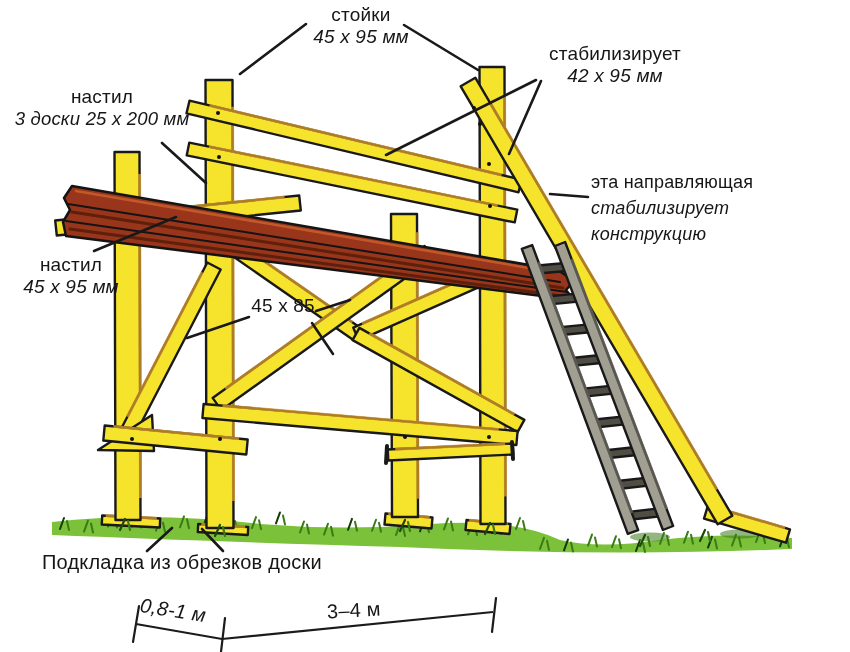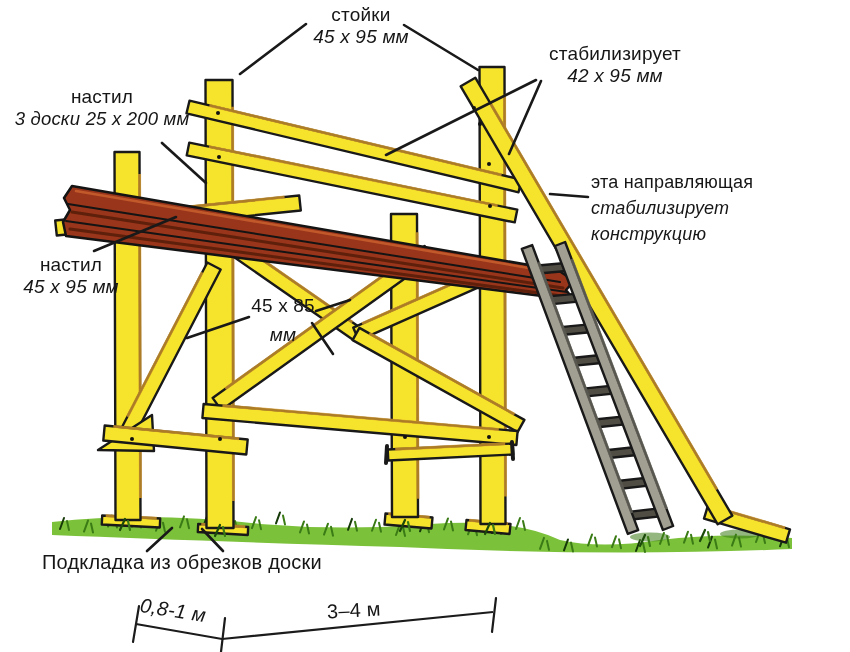--- a/index.html
+++ b/index.html
@@ -215,18 +215,17 @@
   <div class="lbl" id="lbl-eta">
     <span>эта направляющая</span>
     <span class="l2">стабилизирует конструкцию</span>
   </div>
   <div class="lbl center" id="lbl-opora">
     <span>настил</span>
     <span class="l2">45 х 95 мм</span>
   </div>
   <div class="lbl center" id="lbl-brace">
     <span>45 х 85</span>
-    <span class="l2">мм</span>
   </div>
   <div class="lbl" id="lbl-podkladka">Подкладка из обрезков доски</div>
   <div class="lbl" id="lbl-dim-left">0,8-1 м</div>
   <div class="lbl" id="lbl-dim-right">3–4 м</div>
 </div>
 
 </body></html>

